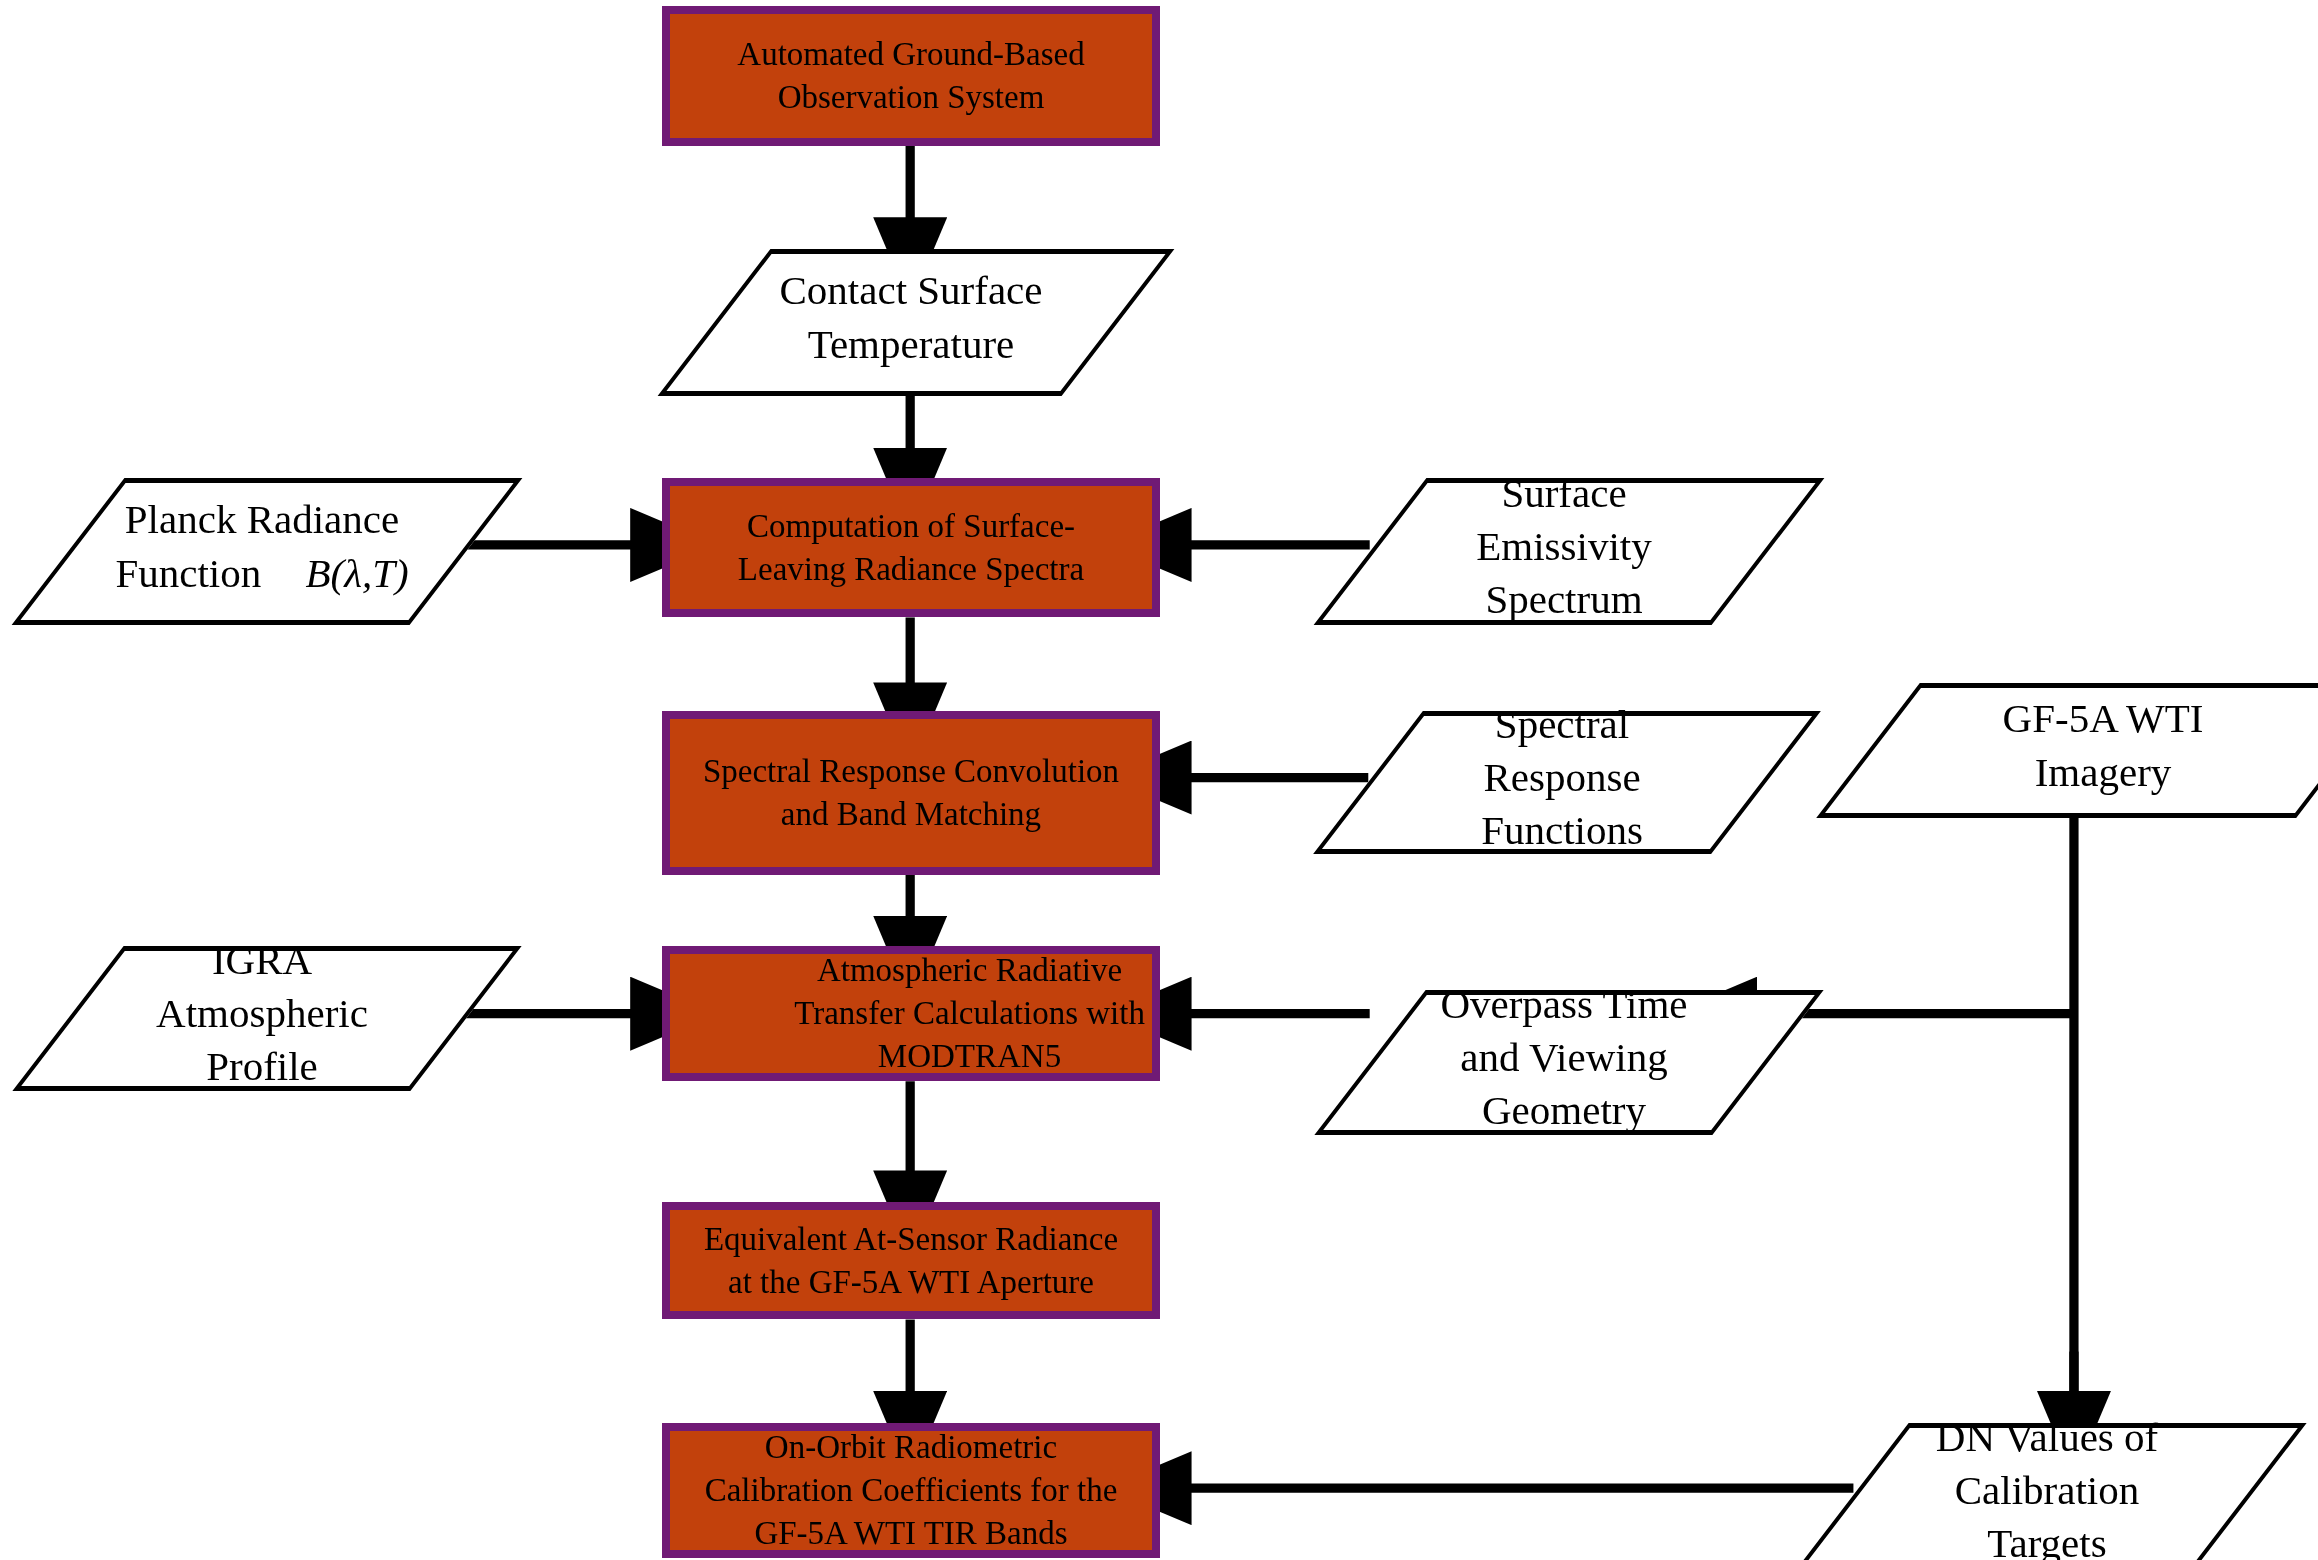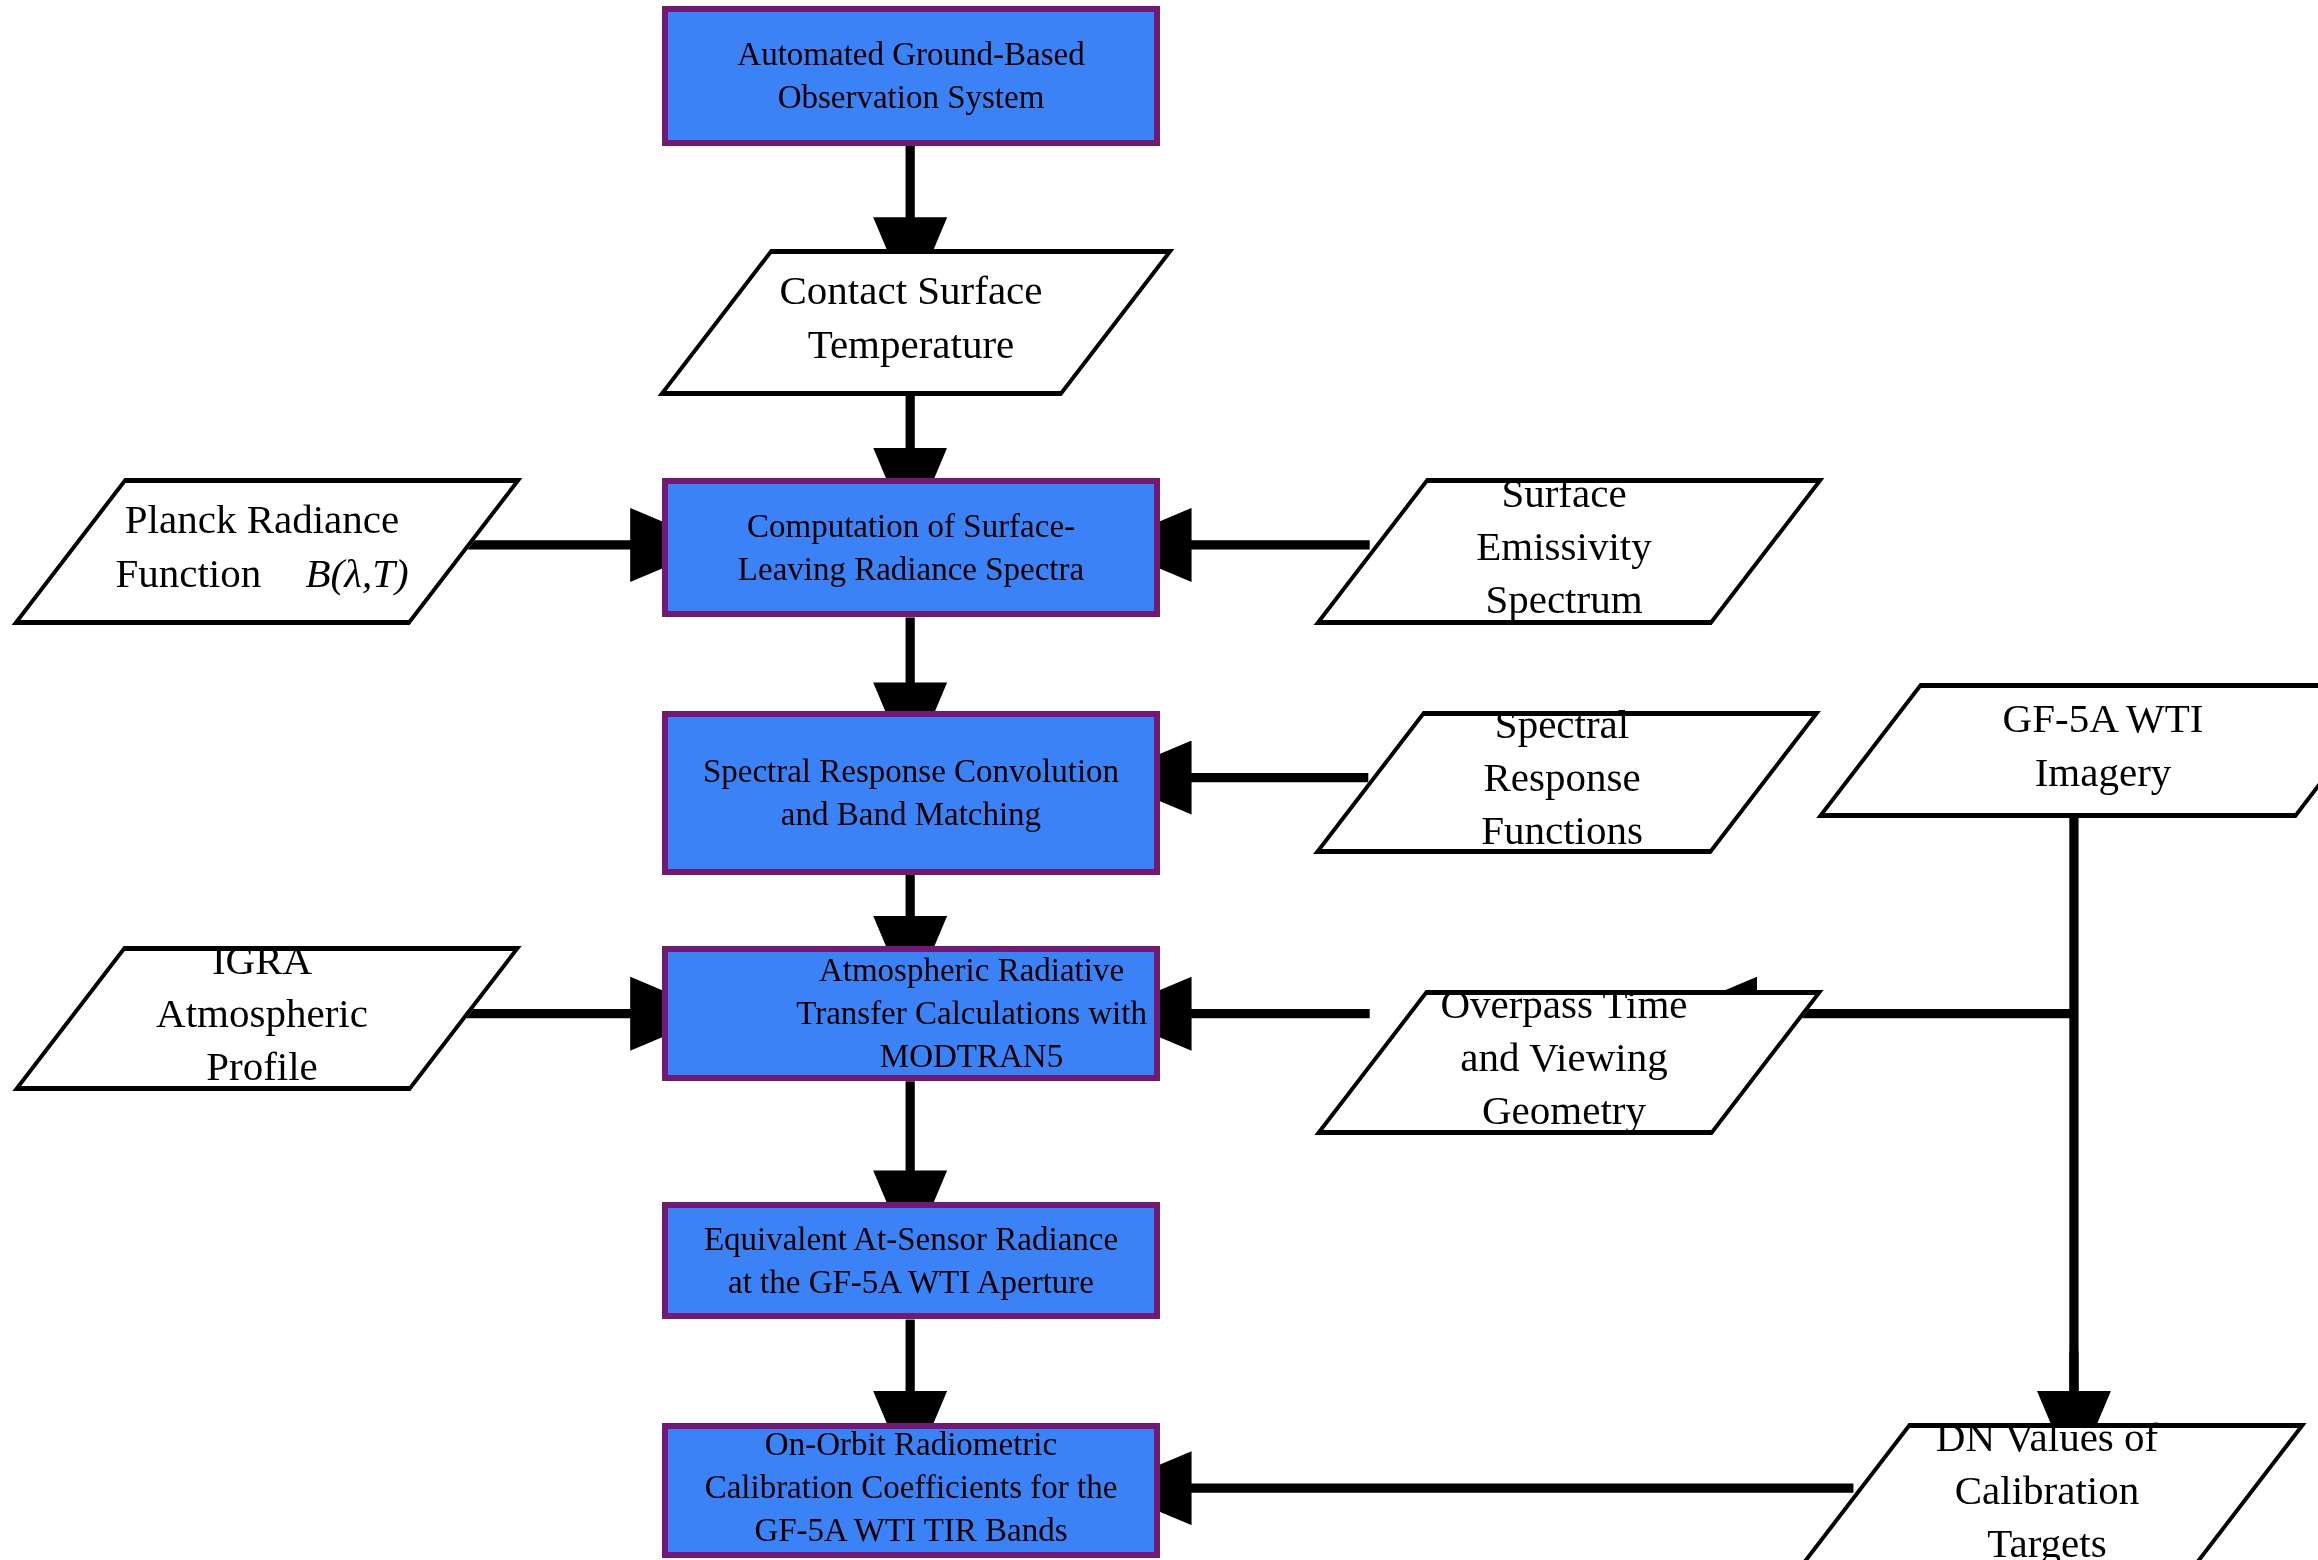--- a/index.html
+++ b/index.html
@@ -34,22 +34,22 @@
     position: relative;
     z-index: 3;
     color: #000000;
     font-size: 33px;
     line-height: 1.30;
     letter-spacing: 0px;
     white-space: pre-line;
     padding: 0 7.1px;
   }
   .process {
-    border: 6px solid #701a75;
-    background: #3b82f6;
+    border: 8px solid #701a75;
+    background: #c2410c;
   }
   .para-wrap {
     position: absolute;
     box-sizing: border-box;
   }
   .para-shape {
     position: absolute;
     left: 0; top: 0;
     width: 100%;
     height: 100%;
@@ -200,21 +200,21 @@
 and Viewing
 Geometry</span>
     </div>
   </div>
 
   <div class="node process" style="left:662px; top:1202px; width:498px; height:117px;justify-content:center;">
     <span class="label">Equivalent At-Sensor Radiance
 at the GF-5A WTI Aperture</span>
   </div>
 
-  <div class="node process" style="left:662px; top:1423px; width:498px; height:135px;align-items:flex-end;">
+  <div class="node process" style="left:662px; top:1423px; width:498px; height:135px;">
     <span class="label">On-Orbit Radiometric
 Calibration Coefficients for the
 GF-5A WTI TIR Bands</span>
   </div>
 
   <div class="para-wrap" style="left:1853px; top:1423px; width:388px; height:135px;">
     <div class="para-shape"></div>
     <div class="para-text">
       <span class="label">DN Values of
 Calibration

